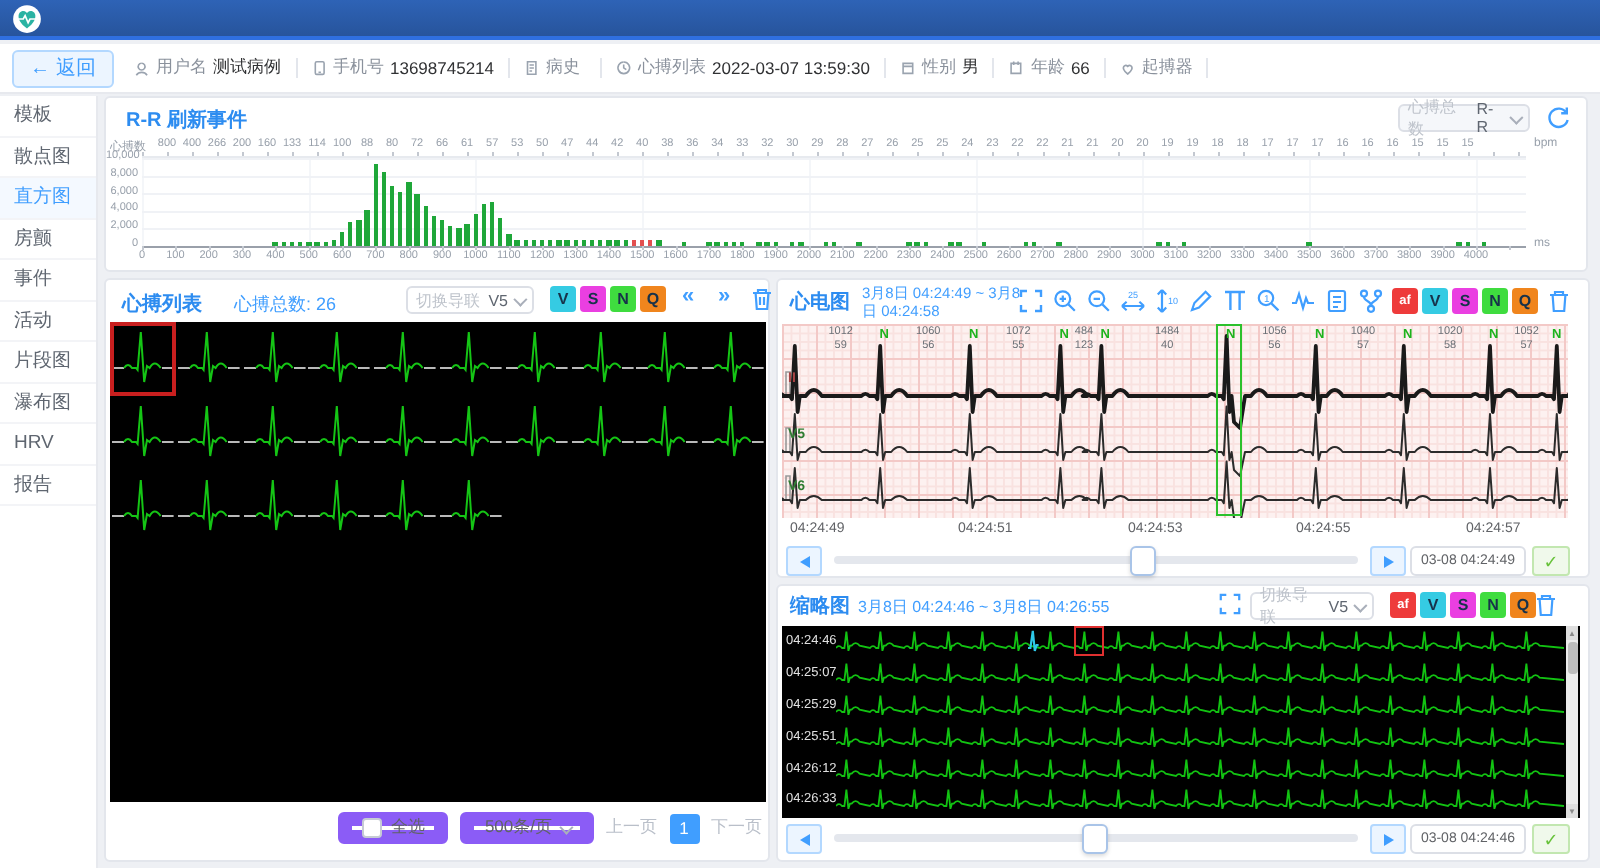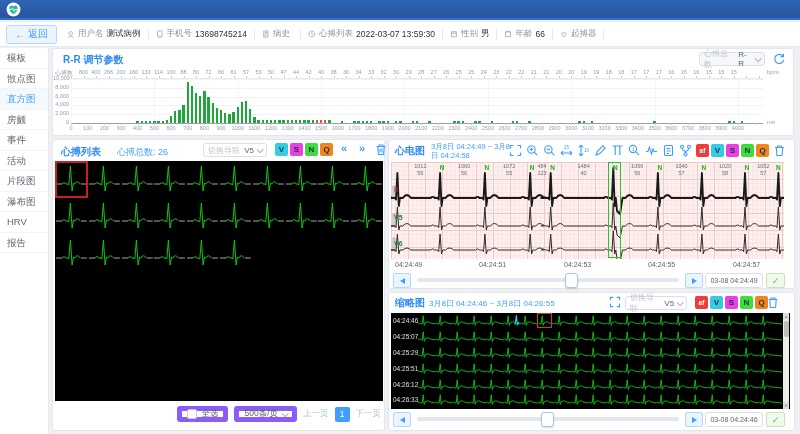--- a/index.html
+++ b/index.html
@@ -75,21 +75,21 @@
   .cls-row{display:flex;gap:2px;align-items:center;}
   #bl-classes{position:absolute;left:222px;top:3px;}
   .cls-btn{width:13px;height:13px;border-radius:2px;display:flex;align-items:center;justify-content:center;
            font-size:8px;font-weight:bold;color:#17324a;}
   .chev{position:absolute;top:2px;color:#409eff;font-size:11px;font-weight:bold;cursor:default;}
   #bl-black{position:absolute;left:2px;top:21px;width:328px;height:240px;background:#000;overflow:hidden;}
   #beat-grid{display:flex;flex-wrap:wrap;}
   .beat-cell{width:32.8px;height:37px;box-sizing:border-box;}
   .beat-cell.sel{outline:2px solid #c91f1f;outline-offset:-2px;}
   #bl-pager{position:absolute;right:3px;top:266px;display:flex;gap:6px;align-items:center;font-size:8.5px;color:#606266;}
-  .pg-box{display:flex;align-items:center;gap:4px;border:5px solid #8b5cf6;border-radius:3px;height:16px;padding:0 5px;box-sizing:border-box;background:#fff;text-align:right;}
+  .pg-box{display:flex;align-items:center;gap:4px;border:7px solid #8b5cf6;border-radius:3px;height:16px;padding:0 5px;box-sizing:border-box;background:#fff;text-align:right;}
   .pg-check{width:8px;height:8px;border:1px solid #c6cbd4;border-radius:2px;background:#fff;}
   .pg-text{color:#b9bfc9;}
   .pg-cur{width:15px;height:15px;background:#409eff;color:#fff;border-radius:2px;display:flex;align-items:center;justify-content:center;font-size:8.5px;}
   
   #ecg-title{position:absolute;left:6px;top:4px;}
   #ecg-range{position:absolute;left:42px;top:2px;width:80px;font-size:7.5px;line-height:9px;color:#409eff;}
   #ecg-tools{position:absolute;left:120px;top:4px;display:flex;align-items:center;gap:4px;}
   .tool{width:13px;height:13px;}
   .paper{position:absolute;left:2px;top:22px;width:393px;height:97px;background-color:#fdf1f0;
     background-image:linear-gradient(#f3c9c7 1px,transparent 1px),linear-gradient(90deg,#f3c9c7 1px,transparent 1px),
@@ -212,21 +212,21 @@
     <div class="sb-item">房颤</div>
     <div class="sb-item">事件</div>
     <div class="sb-item">活动</div>
     <div class="sb-item">片段图</div>
     <div class="sb-item">瀑布图</div>
     <div class="sb-item">HRV</div>
     <div class="sb-item">报告</div>
   </div>
 
 <div class="card" id="hist-card">
-  <span class="panel-title" id="hist-title">R-R 调节参数</span>
+  <span class="panel-title" id="hist-title">R-R 刷新事件</span>
   <div class="mini-select" id="hist-type">
     <span class="ph">心搏总数</span>
     <span class="val" style="margin-left:auto">R-R</span>
     <span class="caret"></span>
   </div>
   <span id="hist-refresh">
     <svg width="12" height="12" viewBox="0 0 12 12" fill="none" stroke="#409eff" stroke-width="1.2">
       <path d="M10.2 3.4A4.6 4.6 0 1 0 10.8 7"></path>
         <path d="M10.4 0.8v2.8H7.6"></path>
     </svg>

